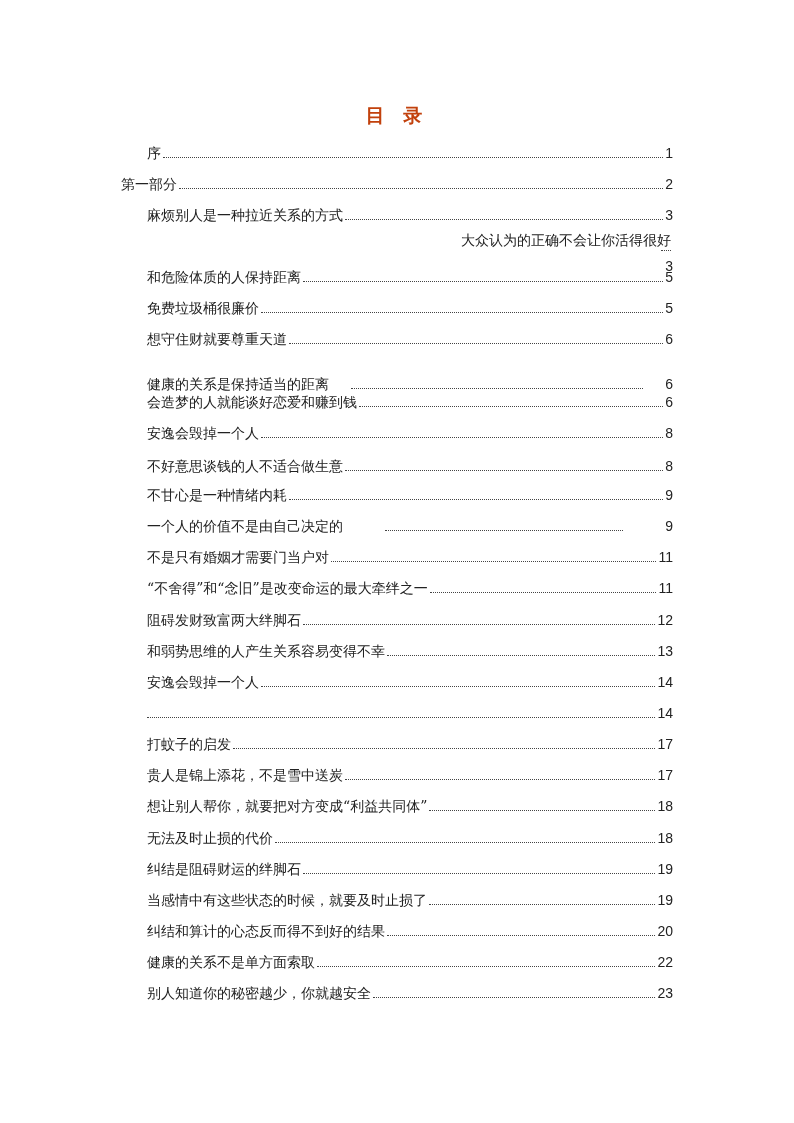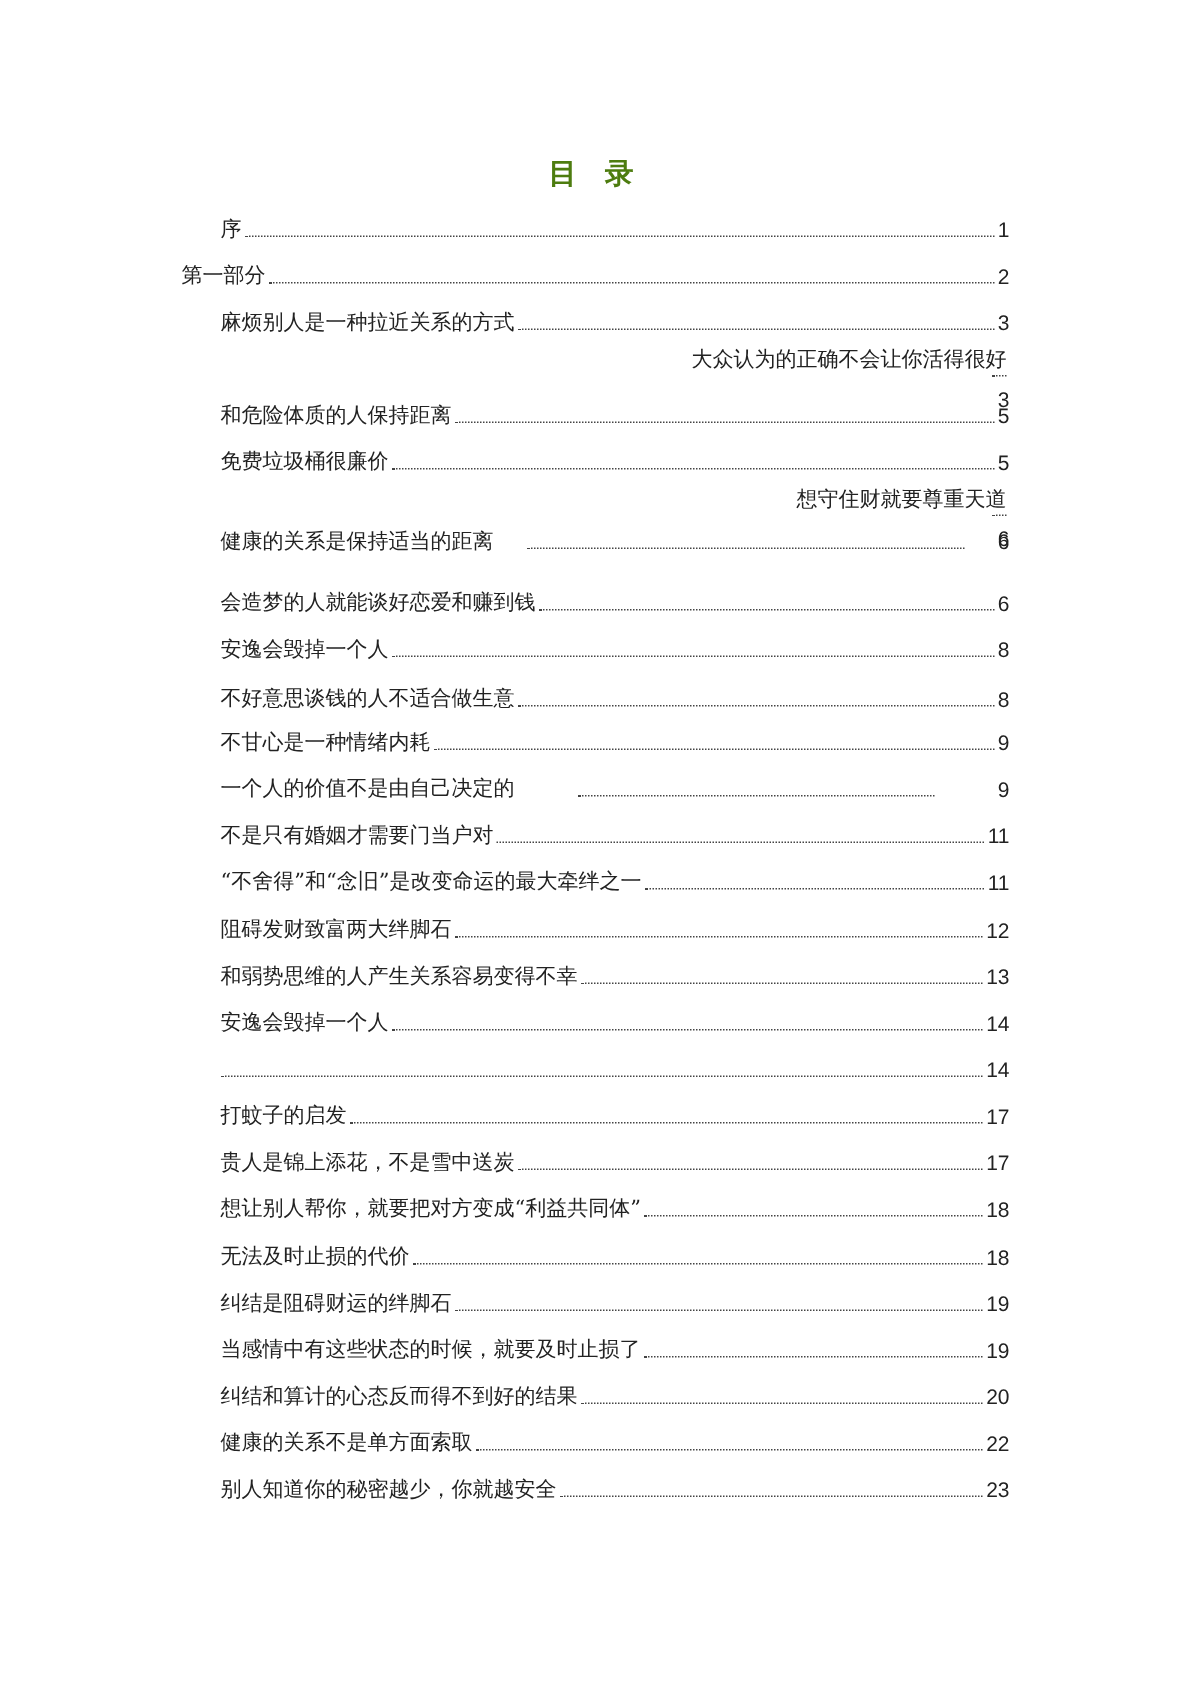--- a/index.html
+++ b/index.html
@@ -1,21 +1,21 @@
 <!DOCTYPE html>
 <html><head>
 <meta charset="utf-8">
 <style>
   html, body { margin: 0; padding: 0; background: #ffffff; }
   body { width: 794px; height: 1123px; position: relative; overflow: hidden;
          font-family: "DejaVu Serif", "Liberation Serif", serif; color: #1a1a1a; }
   .page { position: absolute; left: 0; top: 0; width: 794px; height: 1123px; background: #fff; }
   .title { position: absolute; left: 0; width: 794px; top: 103px; text-align: center;
            font-family: "DejaVu Sans", "Liberation Sans", sans-serif; font-weight: bold;
-           font-size: 19px; letter-spacing: 6px; color: #4d7c0f; }
+           font-size: 19px; letter-spacing: 6px; color: #c2410c; }
   .entry { position: absolute; height: 26px; display: flex; align-items: flex-end;
            font-size: 14px; line-height: 20px; color: #222; }
   .entry.lvl1 { left: 121px; width: 552px; }
   .entry.lvl2 { left: 147px; width: 526px; }
   .entry .label { white-space: nowrap; padding-right: 2px; }
   .entry .dots { flex: 1; border-bottom: 1.5px dotted #444; margin-bottom: 5px; margin-right: 2px; min-width: 10px; }
   .entry .page-num { font-family: "Liberation Sans", "DejaVu Sans", sans-serif; font-size: 14px; white-space: nowrap; }
 </style>
 </head>
 <body>
@@ -46,26 +46,26 @@
       <div class="entry lvl2" style="top: 261px;">
         <span class="label">和危险体质的人保持距离</span>
         <span class="dots"></span>
         <span class="page-num">5</span>
       </div>
       <div class="entry lvl2" style="top: 292px;">
         <span class="label">免费垃圾桶很廉价</span>
         <span class="dots"></span>
         <span class="page-num">5</span>
       </div>
-      <div class="entry lvl2" style="top: 323px; flex-direction: column;">
+      <div class="entry lvl2" style="top: 323px;">
         <span class="label">想守住财就要尊重天道</span>
         <span class="dots"></span>
         <span class="page-num">6</span>
       </div>
-      <div class="entry lvl2" style="top: 345px; gap: 20px;">
+      <div class="entry lvl2" style="top: 368px; gap: 20px;">
         <span class="label">健康的关系是保持适当的距离</span>
         <span class="dots"></span>
         <span class="page-num">6</span>
       </div>
       <div class="entry lvl2" style="top: 386px;">
         <span class="label">会造梦的人就能谈好恋爱和赚到钱</span>
         <span class="dots"></span>
         <span class="page-num">6</span>
       </div>
       <div class="entry lvl2" style="top: 417px;">

